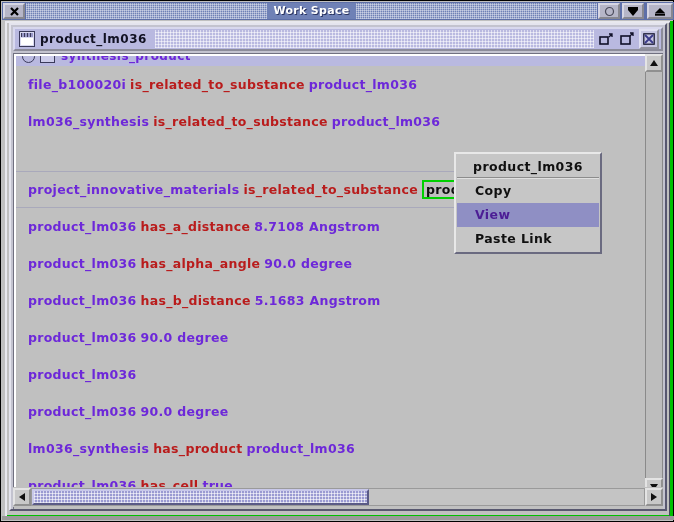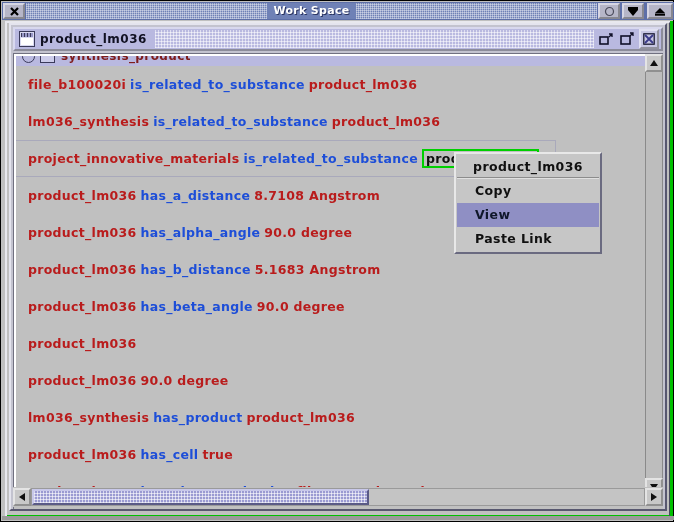--- a/index.html
+++ b/index.html
@@ -206,21 +206,21 @@
     position: absolute;
     left: 0; top: -10px;
     width: 630px; height: 20px;
     background: #b9b9e0;
     display: flex;
     align-items: center;
     overflow: hidden;
     font-size: 12px;
     font-weight: bold;
     font-family: "DejaVu Sans", sans-serif;
-    color: #7f1d1d;
+    color: #6d28d9;
     letter-spacing: .4px;
     padding-left: 6px;
     box-sizing: border-box;
   }
   .tree-toggle {
     width: 11px; height: 11px;
     border: 1px solid #3a3a5a;
     border-radius: 50%;
     background: #b9b9e0;
     margin-right: 5px;
@@ -253,27 +253,28 @@
     font-weight: bold;
     font-family: "DejaVu Sans", sans-serif;
     letter-spacing: .3px;
     white-space: nowrap;
   }
   .stmt-row.selected {
     border-top: 1px solid #a9a9bb;
     border-bottom: 1px solid #a9a9bb;
     border-right: 1px solid #a9a9bb;
     margin-right: 90px;
+    margin-top: 31px;
   }
   .tok {
+    color: #6d28d9;
+    padding: 1px 2px;
+  }
+  .tok.pred {
     color: #b91c1c;
-    padding: 1px 2px;
-  }
-  .tok.pred {
-    color: #1d4ed8;
     font-weight: bold;
   }
   .tok.obj-sel {
     color: #101010;
     border: 2px solid #00d000;
     padding: 0px 2px;
     margin-left: 2px;
   }
 
   
@@ -376,21 +377,21 @@
     box-sizing: border-box;
   }
   .ctx-item.header {
     text-align: center;
     padding-left: 0;
     border-bottom: 2px groove #e0e0e0;
     cursor: default;
   }
   .ctx-item.highlight {
     background: #8f8fc4;
-    color: #0f172a;
+    color: #4c1d95;
   }
   .ctx-arrow {
     position: absolute;
     right: 8px; top: 50%;
     transform: translateY(-50%);
     width: 0; height: 0;
     border-left: 6px solid #101010;
     border-top: 4px solid transparent;
     border-bottom: 4px solid transparent;
   }
@@ -502,21 +503,20 @@
               <span class="tok pred">has_alpha_angle</span>
               <span class="tok">90.0 degree</span>
             </div>
             <div class="stmt-row">
               <span class="tok subj">product_lm036</span>
               <span class="tok pred">has_b_distance</span>
               <span class="tok">5.1683 Angstrom</span>
             </div>
             <div class="stmt-row">
               <span class="tok subj">product_lm036</span>
-              <span class="tok pred">has_beta_angle</span>
               <span class="tok">90.0 degree</span>
             </div>
             <div class="stmt-row">
               <span class="tok subj">product_lm036</span>
             </div>
             <div class="stmt-row">
               <span class="tok subj">product_lm036</span>
               <span class="tok">90.0 degree</span>
             </div>
             <div class="stmt-row">

